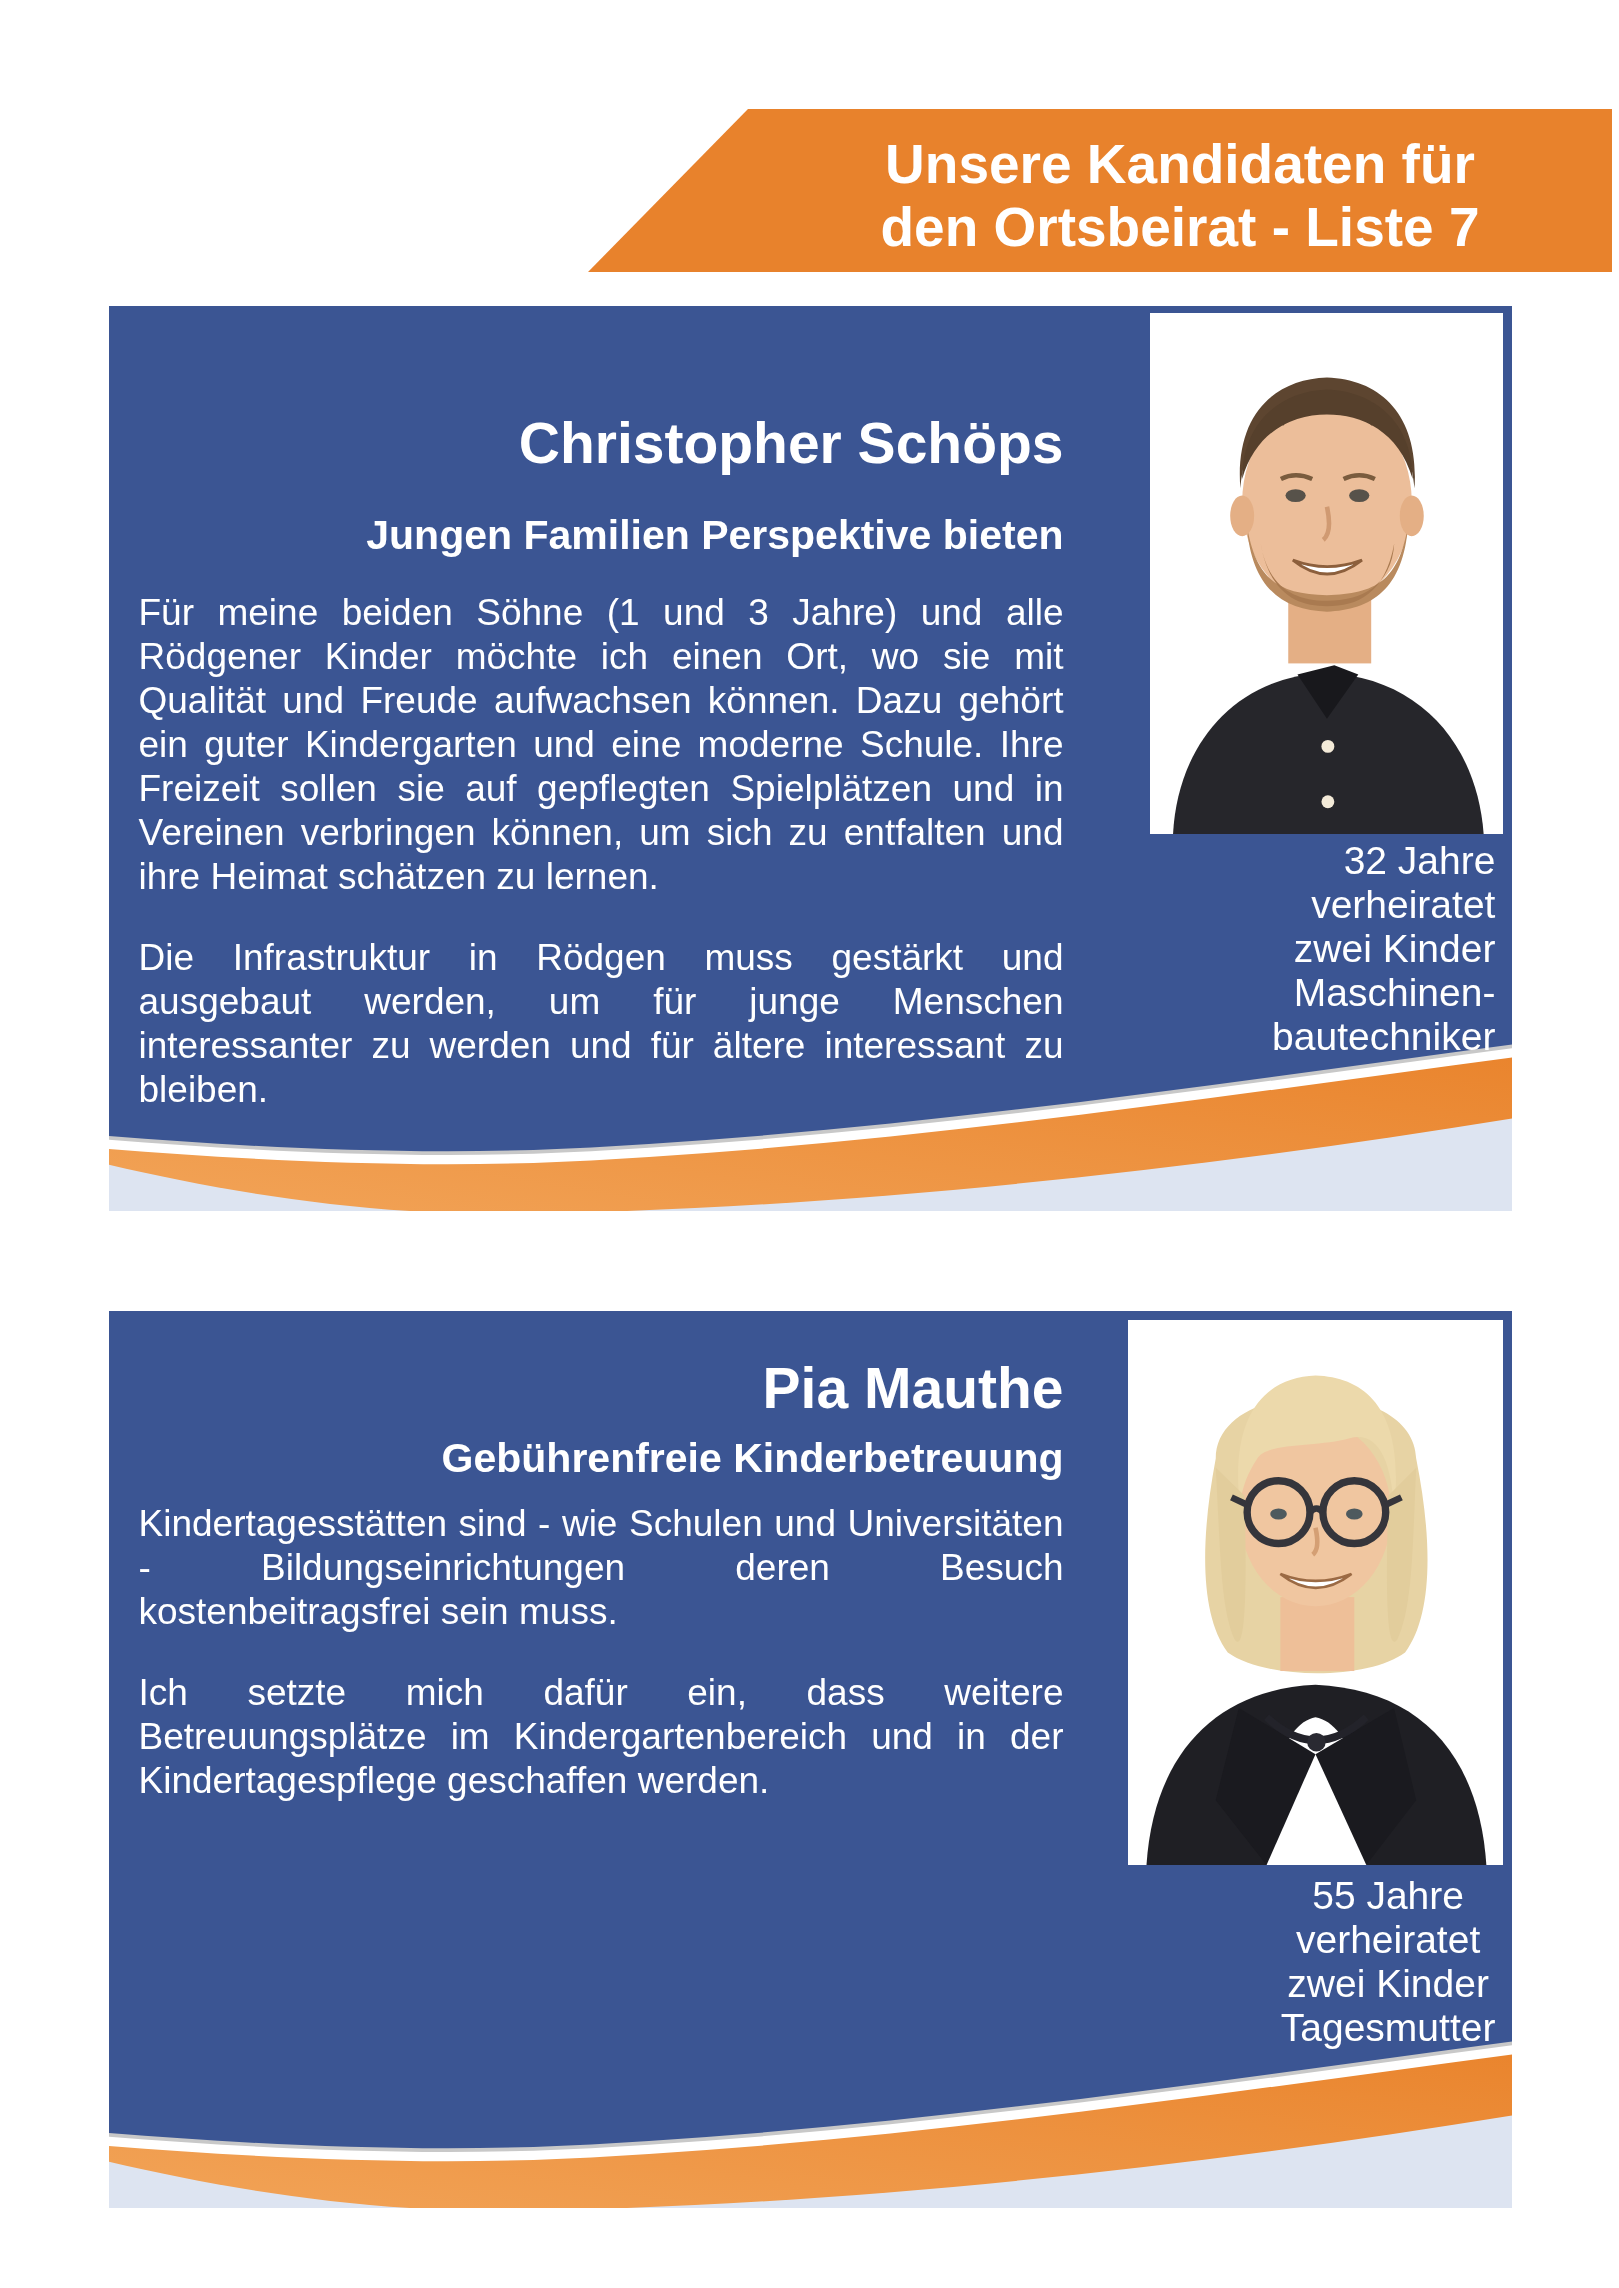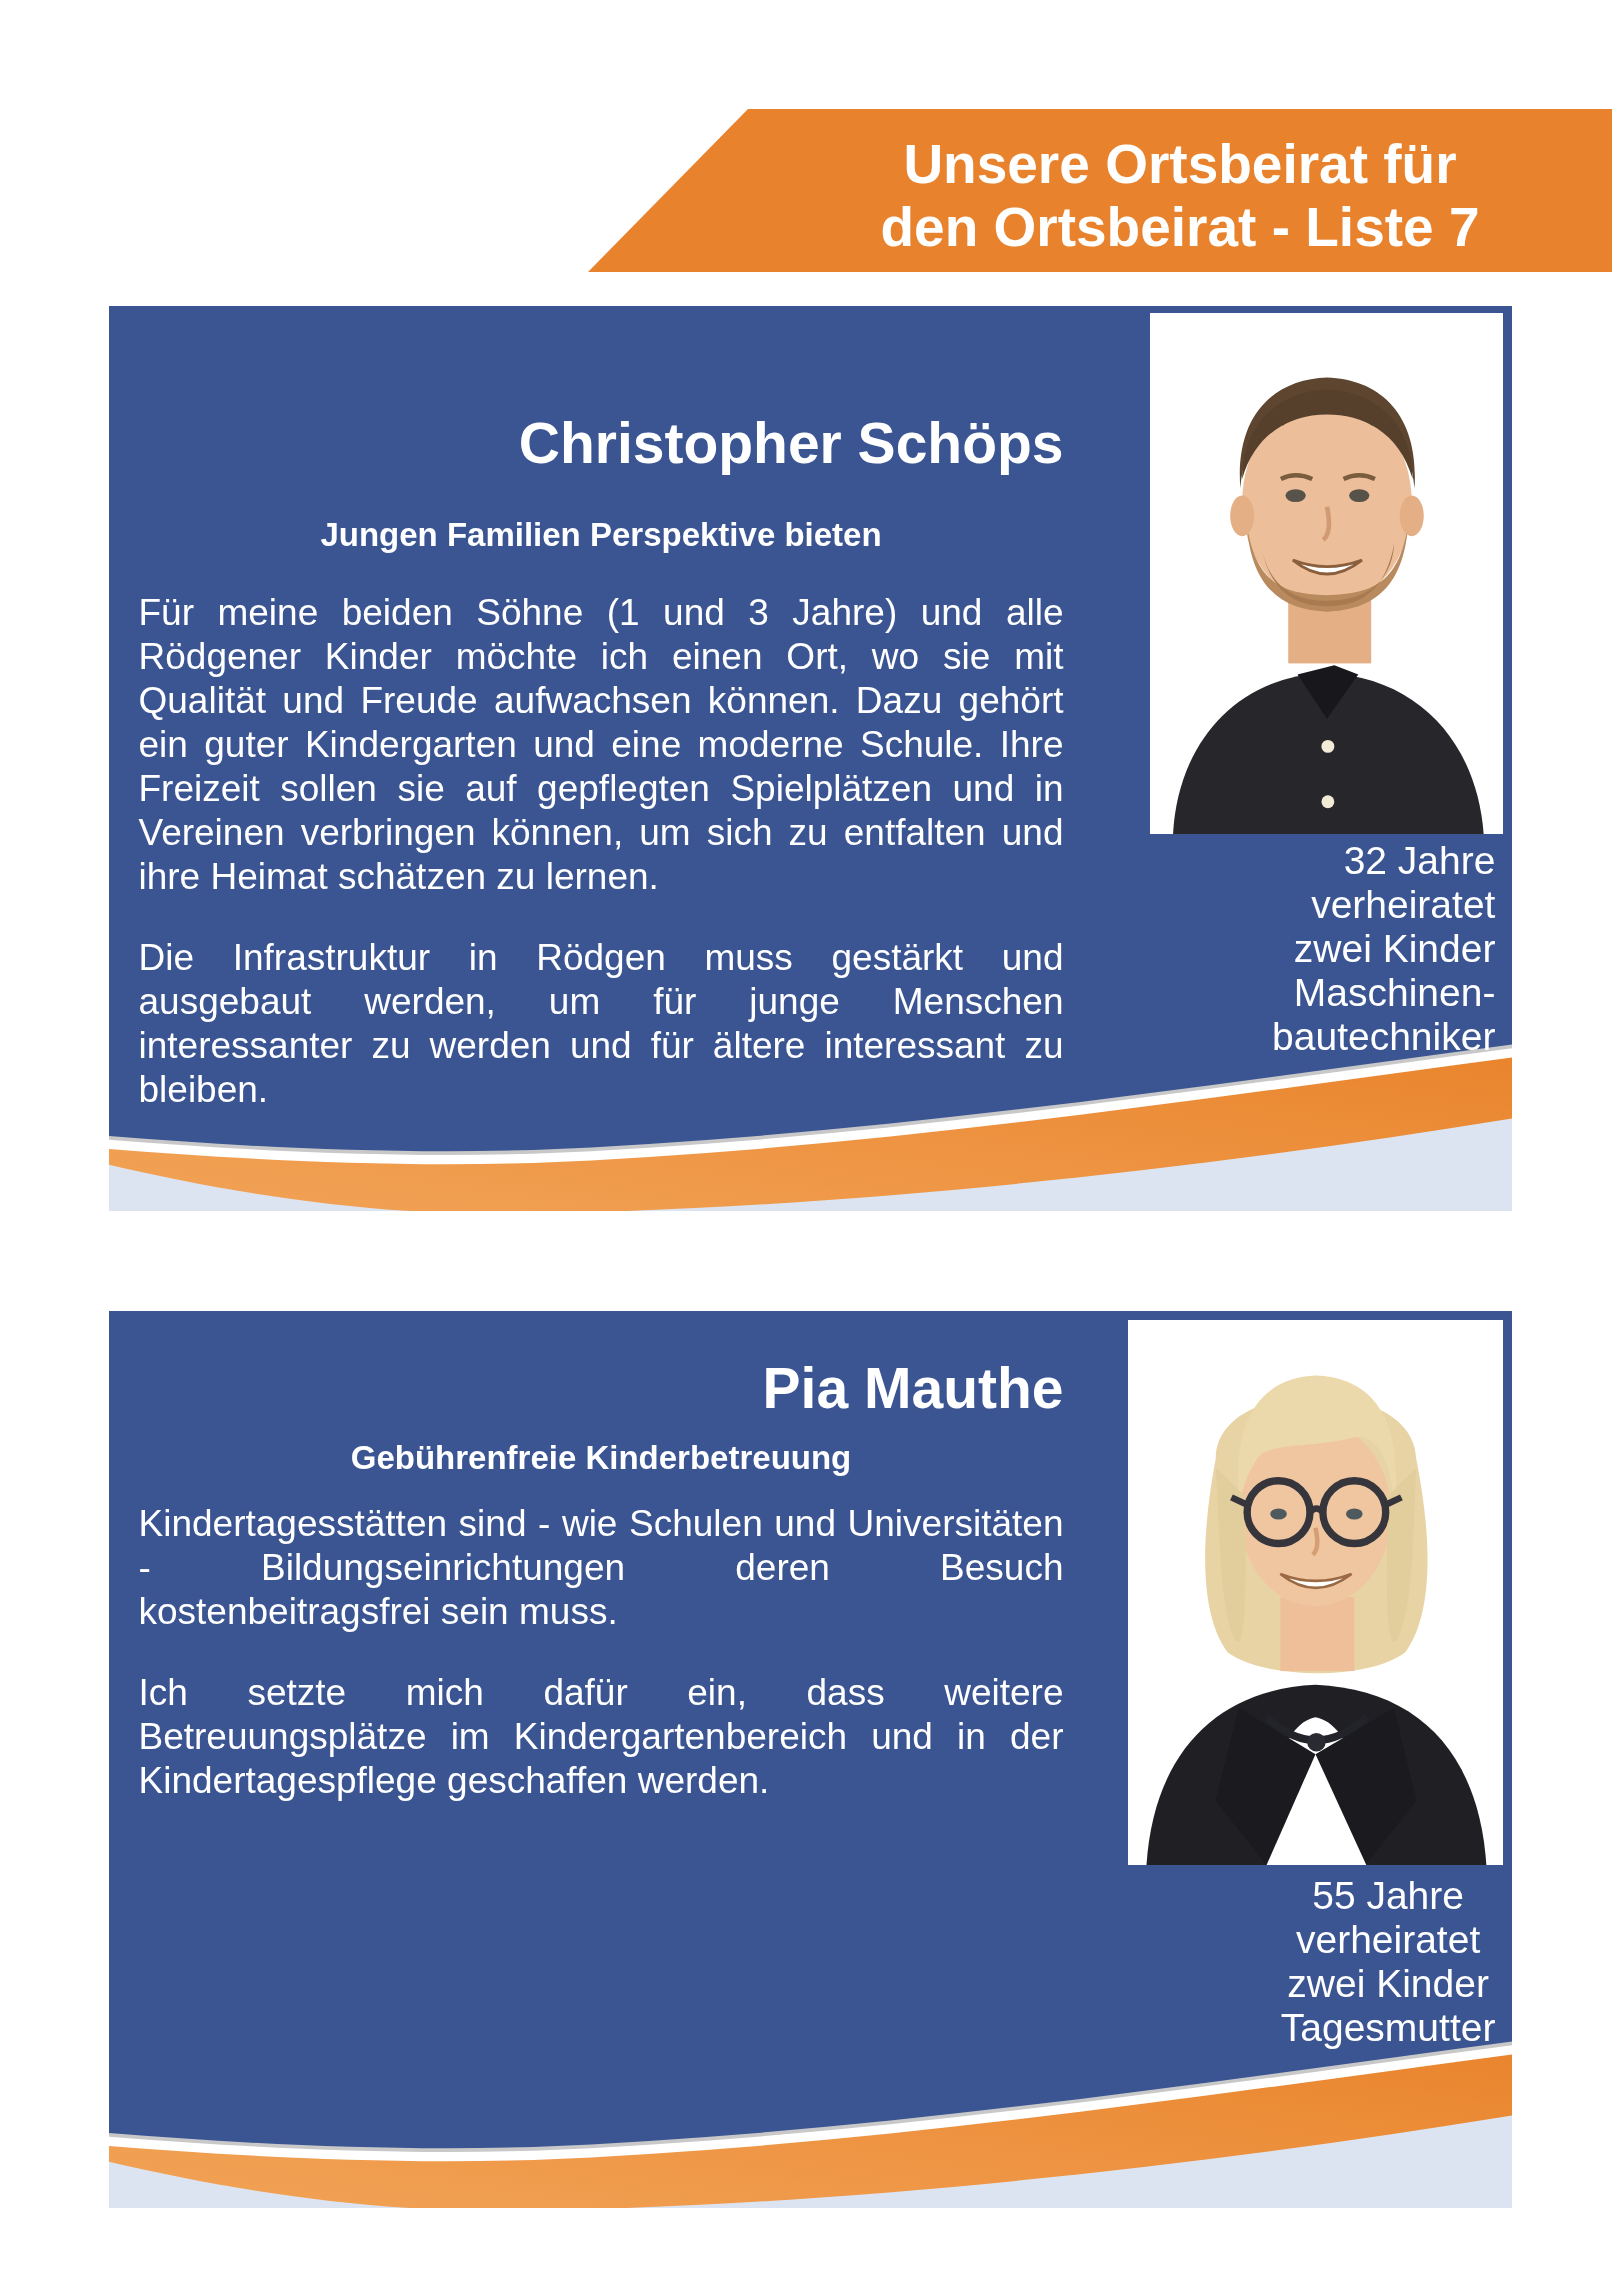--- a/index.html
+++ b/index.html
@@ -17,21 +17,21 @@
 
   
   .card{position:absolute;left:109px;width:1403px;background:#3b5593;overflow:hidden;}
   .card.c1{top:306px;height:905px;}
   .card.c2{top:1311px;height:897px;}
 
   .textcol{position:absolute;left:29.5px;top:16px;width:925px;color:#ffffff;z-index:3;}
   .cand-name{font-size:57px;line-height:66px;font-weight:bold;text-align:right;margin:0;}
   .c1 .cand-name{margin-top:88px;}
   .c2 .cand-name{margin-top:28px;}
-  .cand-slogan{font-size:33px;line-height:48px;font-weight:bold;text-align:center;margin:0;}
+  .cand-slogan{font-size:41px;line-height:48px;font-weight:bold;text-align:right;margin:0;}
   .c1 .cand-slogan{margin-top:35px;}
   .c2 .cand-slogan{margin-top:13px;}
   .textcol p{font-size:37px;line-height:44px;margin:37px 0 0 0;text-align:justify;
              hyphens:auto;-webkit-hyphens:auto;}
   .c1 .textcol p.first{margin-top:32px;}
   .c2 .textcol p.first{margin-top:20px;}
 
   .photo{position:absolute;right:9.2px;z-index:2;background:#ffffff;}
   .c1 .photo{top:7.4px;width:353px;height:521px;}
   .c2 .photo{top:9.2px;width:375px;height:545px;}
@@ -44,21 +44,21 @@
 
   .swoosh{position:absolute;left:0;bottom:0;width:100%;height:222px;z-index:1;}
   .swoosh svg{display:block;width:100%;height:100%;}
 </style>
 </head>
 <body>
 
 <div class="page">
 
   <div class="banner">
-    <div class="bline">Unsere Ortsbeirat für</div>
+    <div class="bline">Unsere Kandidaten für</div>
     <div class="bline">den Ortsbeirat - Liste 7</div>
   </div>
 
   <div class="card c1">
 
     <div class="photo">
       <svg viewBox="0 0 383 565" preserveAspectRatio="none">
         <rect x="0" y="0" width="383" height="565" fill="#ffffff"></rect>
 
         <rect x="150" y="290" width="90" height="90" fill="#e4af85"></rect>

